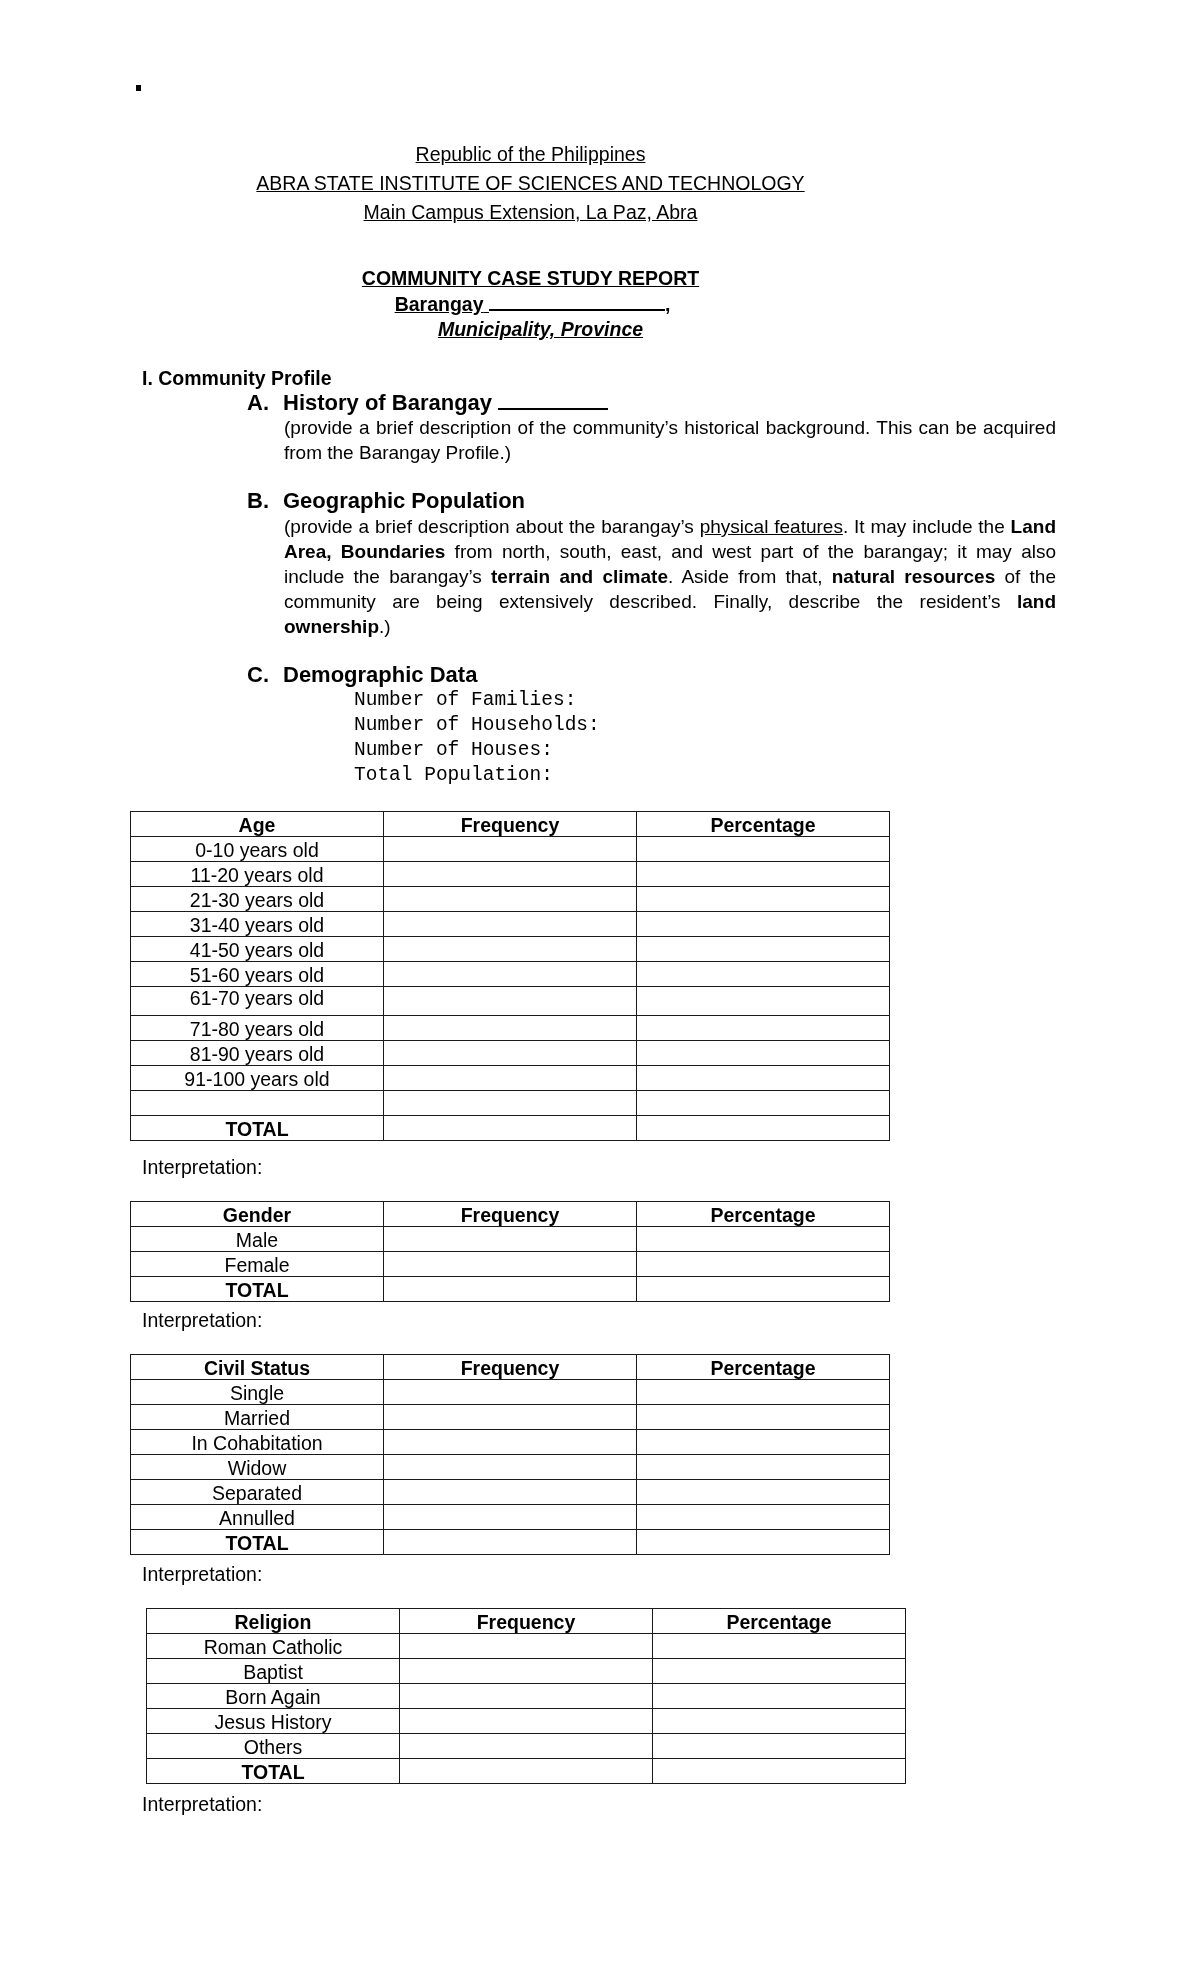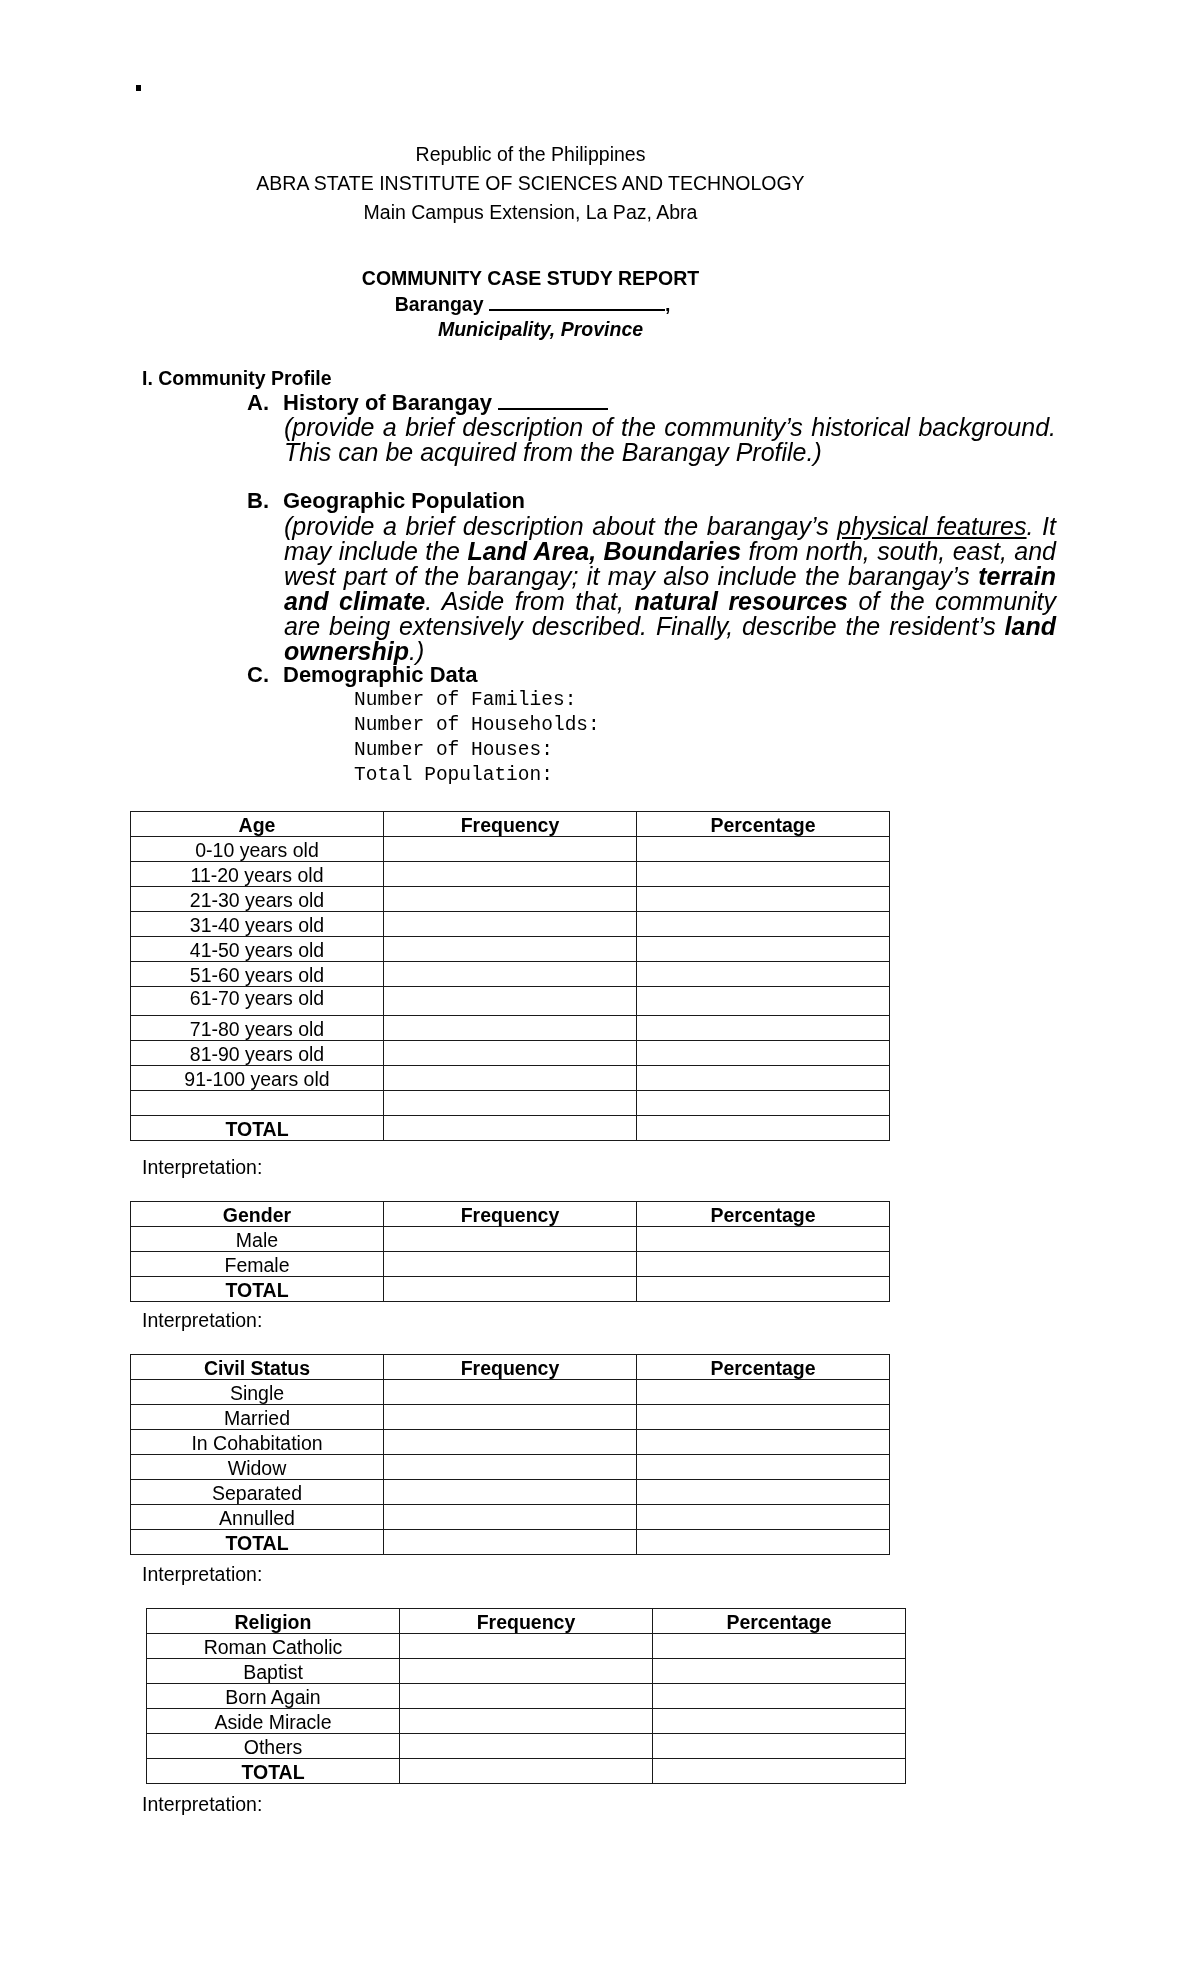--- a/index.html
+++ b/index.html
@@ -22,20 +22,21 @@
     width: 5px; height: 6px;
     background: #000;
   }
   .center-line {
     position: absolute;
     left: 0; width: 1061px;
     text-align: center;
     line-height: 24px;
     font-size: 19.5px;
     white-space: nowrap;
+    text-decoration: underline;
   }
   .bold { font-weight: bold; }
   .italic { font-style: italic; }
   .blank {
     display: inline-block;
     border-bottom: 2px solid #000;
     vertical-align: baseline;
     height: 16px;
   }
   .section-title {
@@ -55,22 +56,21 @@
     white-space: nowrap;
   }
   .sub-head .letter {
     display: inline-block;
     width: 36px;
   }
   .desc {
     position: absolute;
     left: 284px;
     width: 772px;
-    font-style: italic;
-    font-size: 25px;
+    font-size: 19px;
     line-height: 25px;
     text-align: justify;
   }
   .desc b { font-weight: bold; }
   .desc u { text-decoration: underline; }
   .demo-item {
     position: absolute;
     left: 354px;
     font-size: 19.5px;
     line-height: 25px;
@@ -302,21 +302,21 @@
         <td>Baptist</td>
         <td></td>
         <td></td>
       </tr>
   <tr>
         <td>Born Again</td>
         <td></td>
         <td></td>
       </tr>
   <tr>
-        <td>Aside Miracle</td>
+        <td>Jesus History</td>
         <td></td>
         <td></td>
       </tr>
   <tr>
         <td>Others</td>
         <td></td>
         <td></td>
       </tr>
   <tr>
         <td class="total">TOTAL</td>

